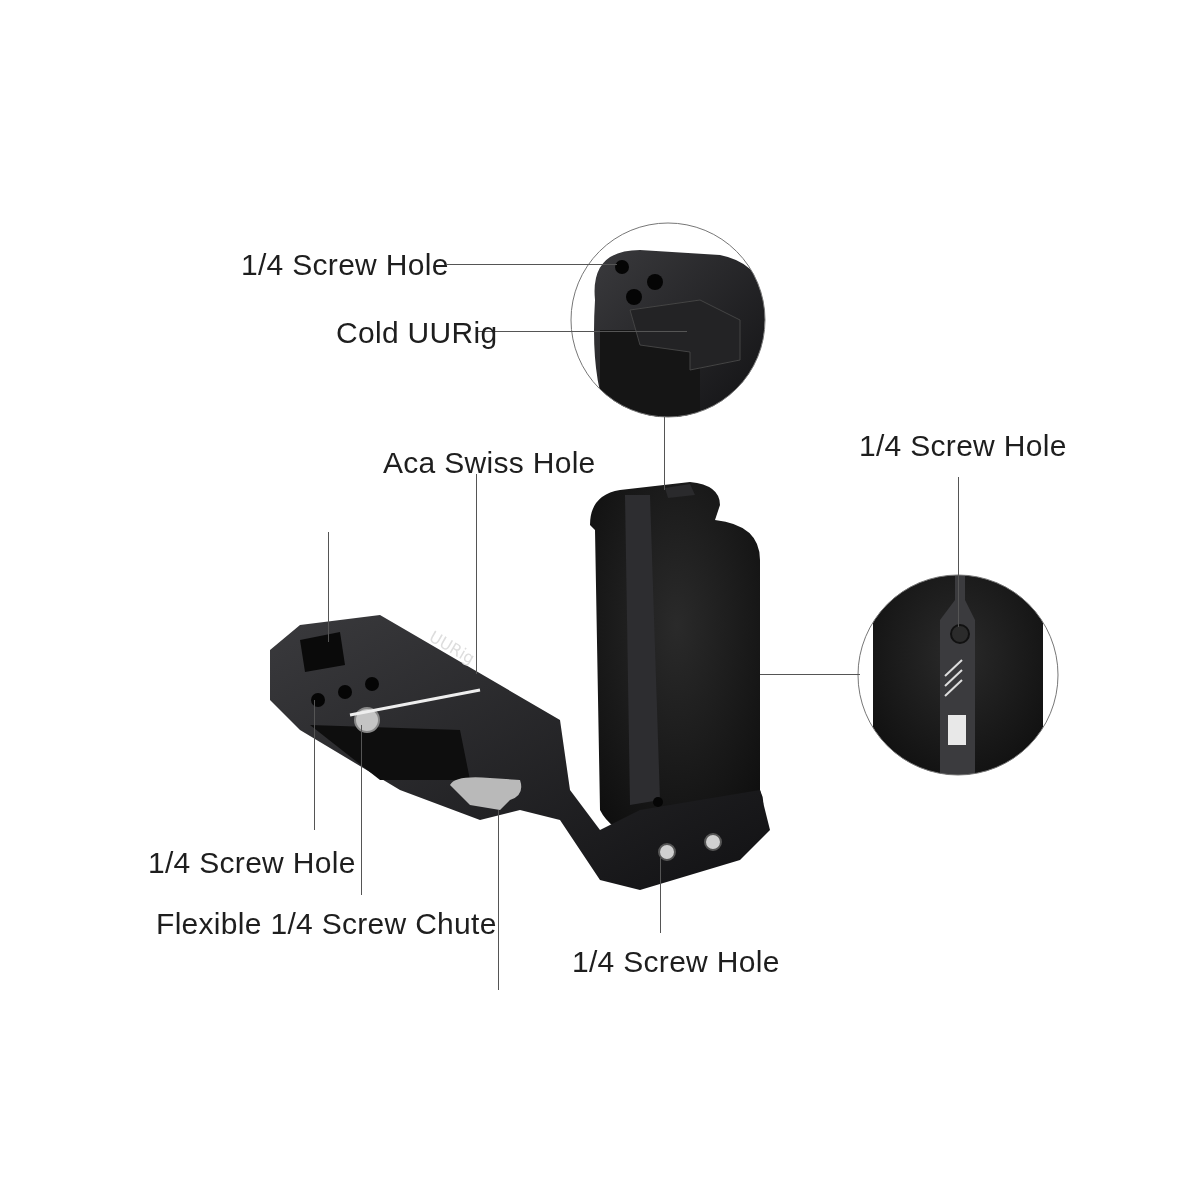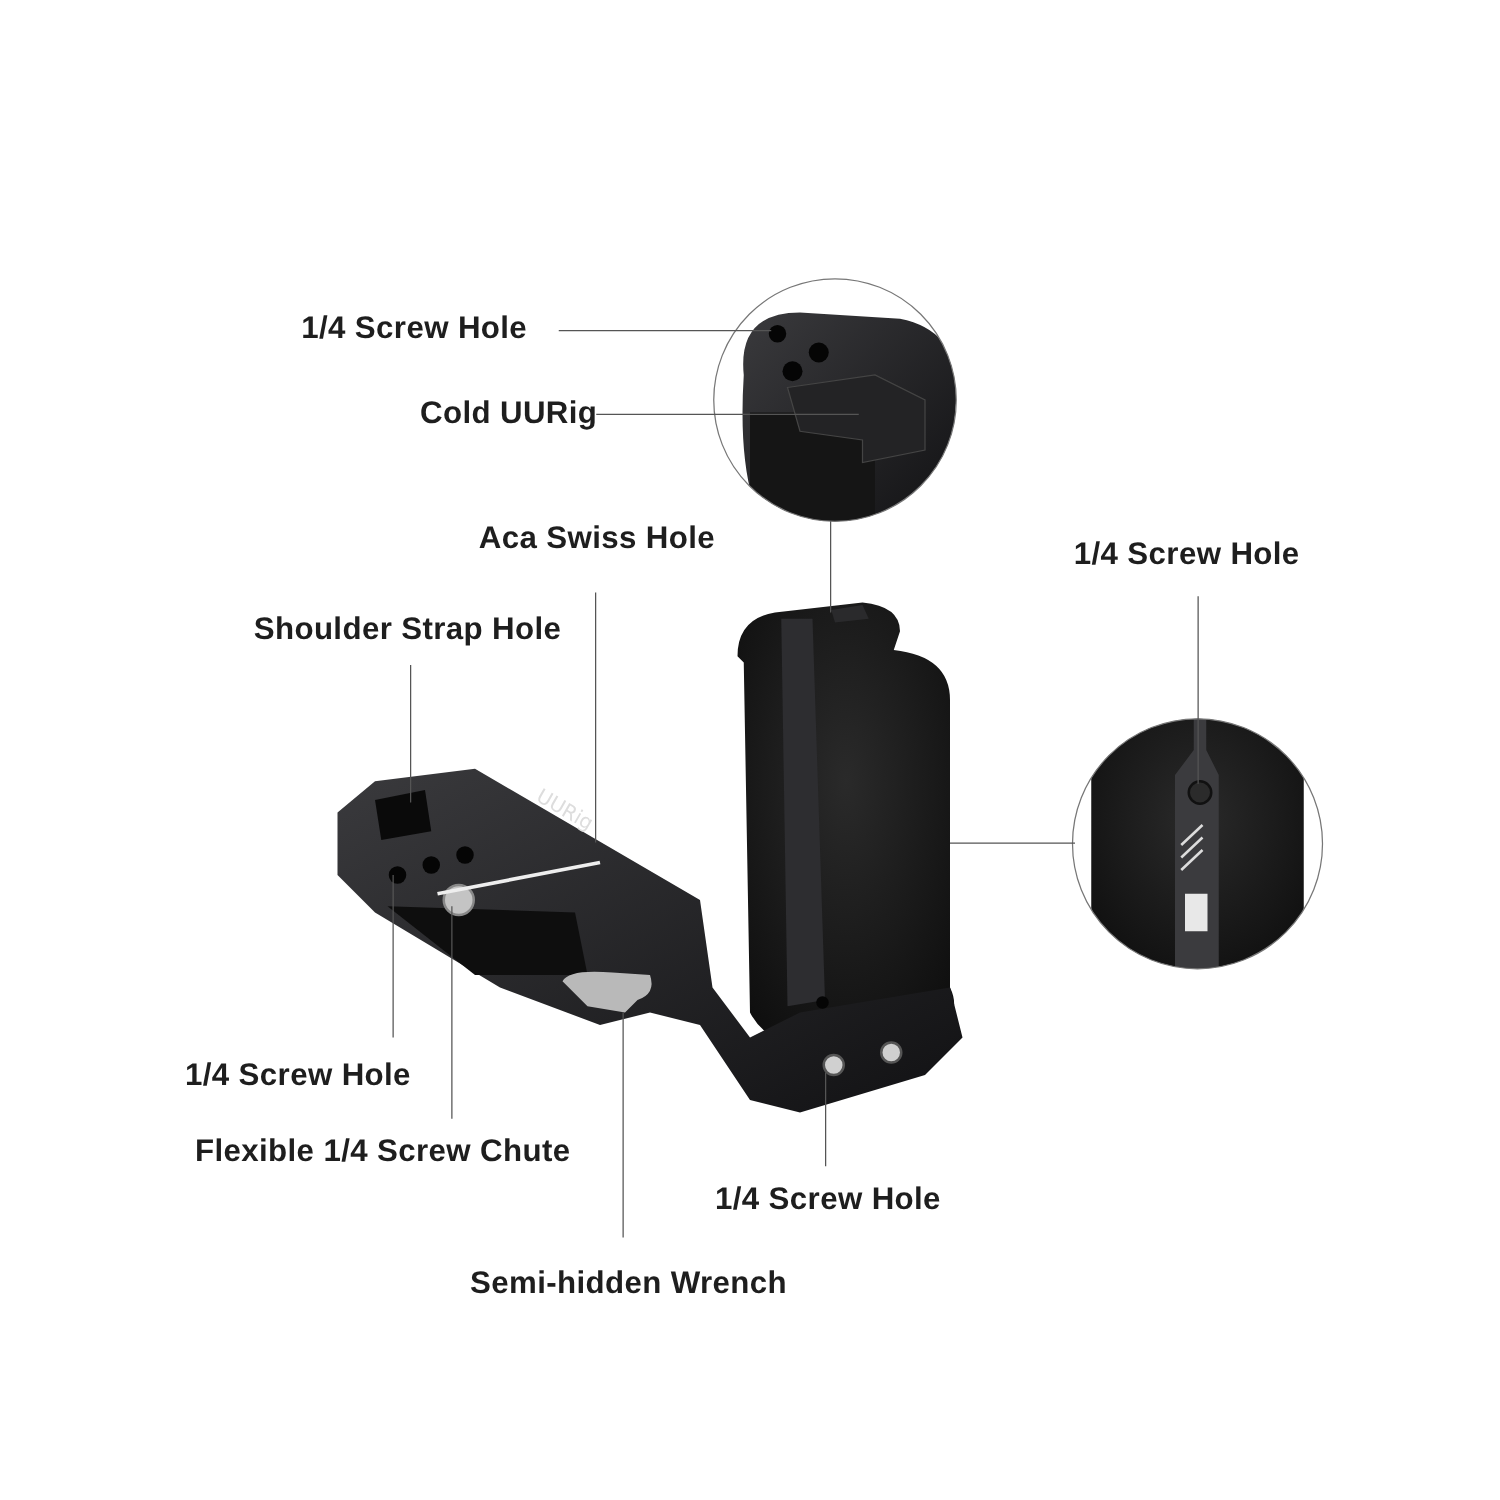--- a/index.html
+++ b/index.html
@@ -1,17 +1,17 @@
 <!DOCTYPE html>
 <html><head>
 <meta charset="utf-8">
 <style>
   html,body{margin:0;padding:0;background:#ffffff;}
   #stage{position:relative;width:1200px;height:1200px;background:#ffffff;overflow:hidden;font-family:"Liberation Sans",sans-serif;}
-  .label{position:absolute;font-size:25px;color:#1e1e1e;white-space:nowrap;letter-spacing:0.3px;font-weight:700;}
+  .label{position:absolute;font-size:30px;color:#1e1e1e;white-space:nowrap;letter-spacing:0.3px;font-weight:400;}
   .line{position:absolute;background:#555;}
   .h{height:1px;}
   .v{width:1px;}
   svg{position:absolute;left:0;top:0;}
 </style>
 </head>
 <body>
 
 <div id="stage">
 
@@ -90,21 +90,19 @@
   <div class="line v" style="left:328px;top:532px;height:110px;"></div>
   <div class="line v" style="left:958px;top:477px;height:150px;"></div>
   <div class="line h" style="left:760px;top:674px;width:100px;"></div>
   <div class="line v" style="left:314px;top:700px;height:130px;"></div>
   <div class="line v" style="left:361px;top:725px;height:170px;"></div>
   <div class="line v" style="left:498px;top:810px;height:180px;"></div>
   <div class="line v" style="left:660px;top:858px;height:75px;"></div>
 
   <div class="label" style="left:241px;top:248px;">1/4 Screw Hole</div>
   <div class="label" style="left:336px;top:316px;">Cold UURig</div>
-  <div class="label" style="left:383px;top:416px;text-align:right;">Aca Swiss Hole</div>
-  <div class="label" style="left:203px;top:489px;">Shoulder Strap Hole</div>
+  <div class="label" style="left:383px;top:446px;text-align:right;">Aca Swiss Hole</div>
   <div class="label" style="left:859px;top:429px;">1/4 Screw Hole</div>
   <div class="label" style="left:148px;top:846px;">1/4 Screw Hole</div>
   <div class="label" style="left:143px;top:907px;margin-left:13px;">Flexible 1/4 Screw Chute</div>
   <div class="label" style="left:572px;top:945px;">1/4 Screw Hole</div>
-  <div class="label" style="left:376px;top:1012px;">Semi-hidden Wrench</div>
 
 </div>
 
 </body></html>

